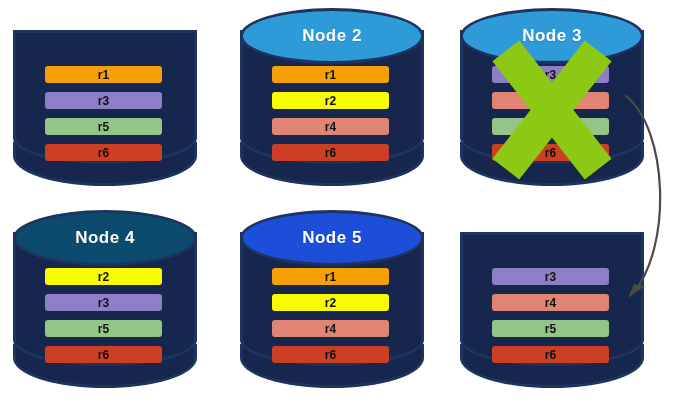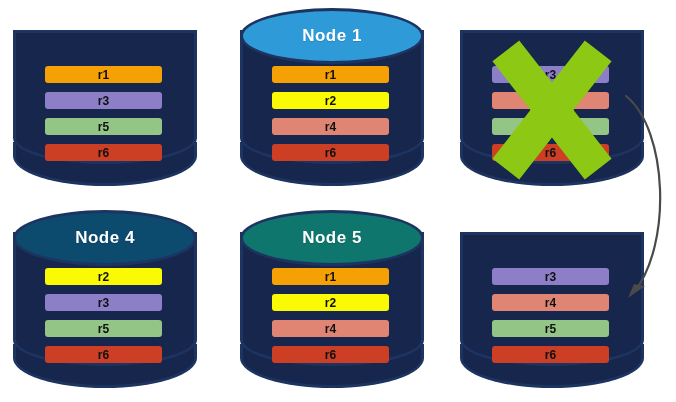--- a/index.html
+++ b/index.html
@@ -156,41 +156,44 @@
       <div class="row" style="background: rgb(204, 63, 36);">
         <span class="row-label">r6</span>
       </div>
     </div>
   </div>
 
   <div class="node node-col-1 node-row-0">
     <div class="cyl-bottom-shade" style="background: rgb(22, 38, 76); border-color: rgb(29, 52, 97);"></div>
     <div class="cyl-body" style="background: rgb(22, 38, 76); border-color: rgb(29, 52, 97);"></div>
     <div class="cyl-top" style="background: rgb(46, 155, 216); border-color: rgb(29, 52, 97);">
-      <span class="cyl-title">Node 1</span>
+      <span class="cyl-title">Node 2</span>
     </div>
     <div class="rows">
       <div class="row" style="background: rgb(245, 160, 4);">
         <span class="row-label">r1</span>
       </div>
       <div class="row" style="background: rgb(250, 250, 5);">
         <span class="row-label">r2</span>
       </div>
       <div class="row" style="background: rgb(224, 133, 115);">
         <span class="row-label">r4</span>
       </div>
       <div class="row" style="background: rgb(204, 63, 36);">
         <span class="row-label">r6</span>
       </div>
     </div>
   </div>
 
   <div class="node node-col-2 node-row-0">
     <div class="cyl-bottom-shade" style="background: rgb(22, 38, 76); border-color: rgb(29, 52, 97);"></div>
     <div class="cyl-body" style="background: rgb(22, 38, 76); border-color: rgb(29, 52, 97);"></div>
+    <div class="cyl-top" style="background: rgb(46, 155, 216); border-color: rgb(29, 52, 97);">
+      <span class="cyl-title">Node 3</span>
+    </div>
     <div class="rows">
       <div class="row" style="background: rgb(140, 127, 200);">
         <span class="row-label">r3</span>
       </div>
       <div class="row" style="background: rgb(224, 133, 115);">
         <span class="row-label">r4</span>
       </div>
       <div class="row" style="background: rgb(147, 197, 135);">
         <span class="row-label">r5</span>
       </div>
@@ -222,21 +225,21 @@
       </div>
       <div class="row" style="background: rgb(204, 63, 36);">
         <span class="row-label">r6</span>
       </div>
     </div>
   </div>
 
   <div class="node node-col-1 node-row-1">
     <div class="cyl-bottom-shade" style="background: rgb(22, 38, 76); border-color: rgb(29, 52, 97);"></div>
     <div class="cyl-body" style="background: rgb(22, 38, 76); border-color: rgb(29, 52, 97);"></div>
-    <div class="cyl-top" style="background: #0f766e; border-color: rgb(29, 52, 97);">
+    <div class="cyl-top" style="background: #1d4ed8; border-color: rgb(29, 52, 97);">
       <span class="cyl-title">Node 5</span>
     </div>
     <div class="rows">
       <div class="row" style="background: rgb(245, 160, 4);">
         <span class="row-label">r1</span>
       </div>
       <div class="row" style="background: rgb(250, 250, 5);">
         <span class="row-label">r2</span>
       </div>
       <div class="row" style="background: rgb(224, 133, 115);">

